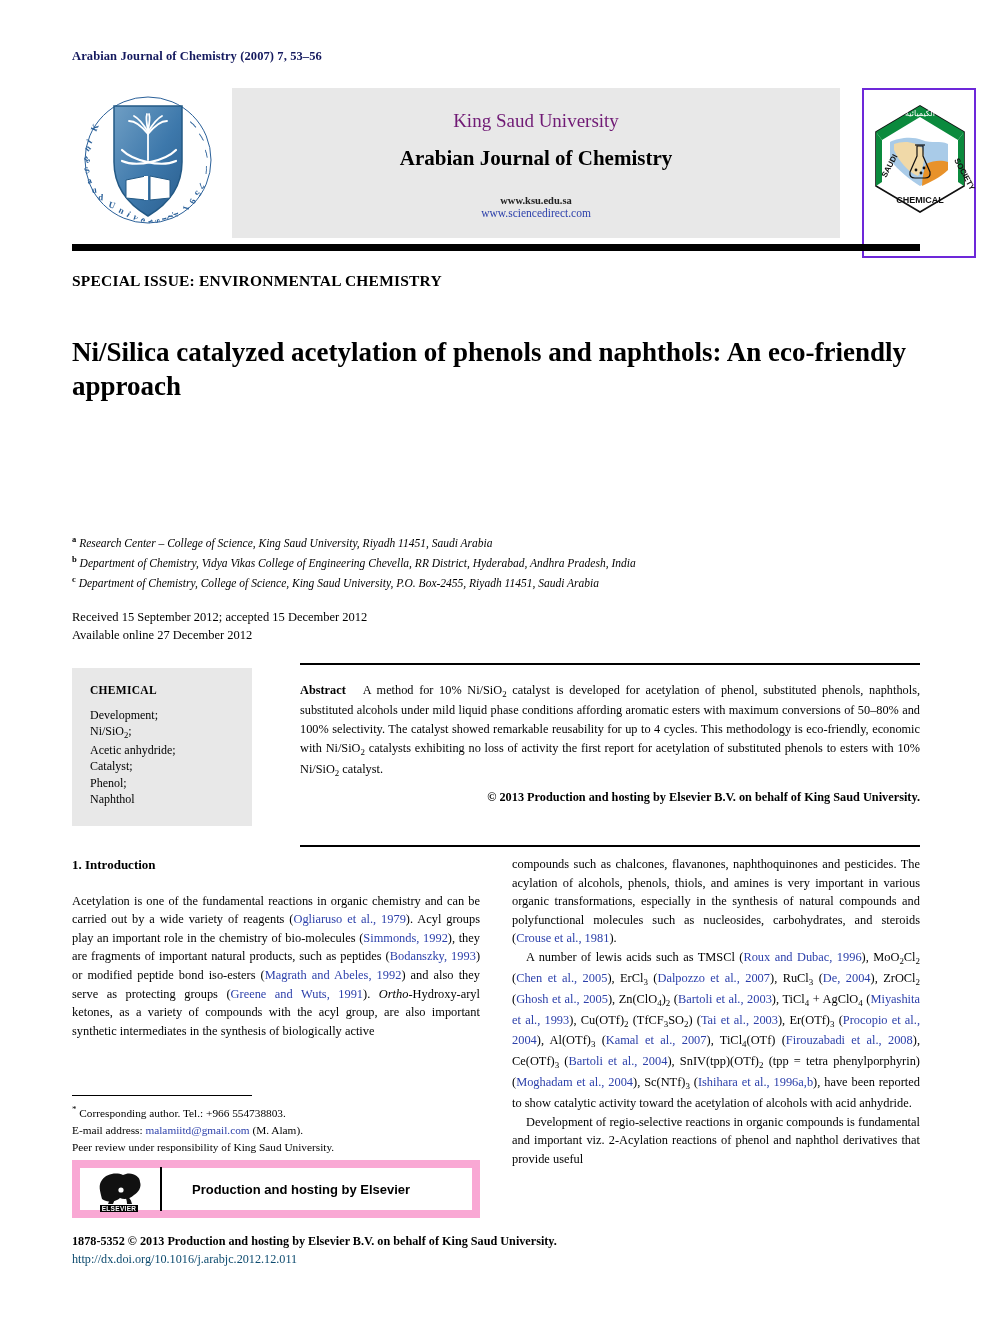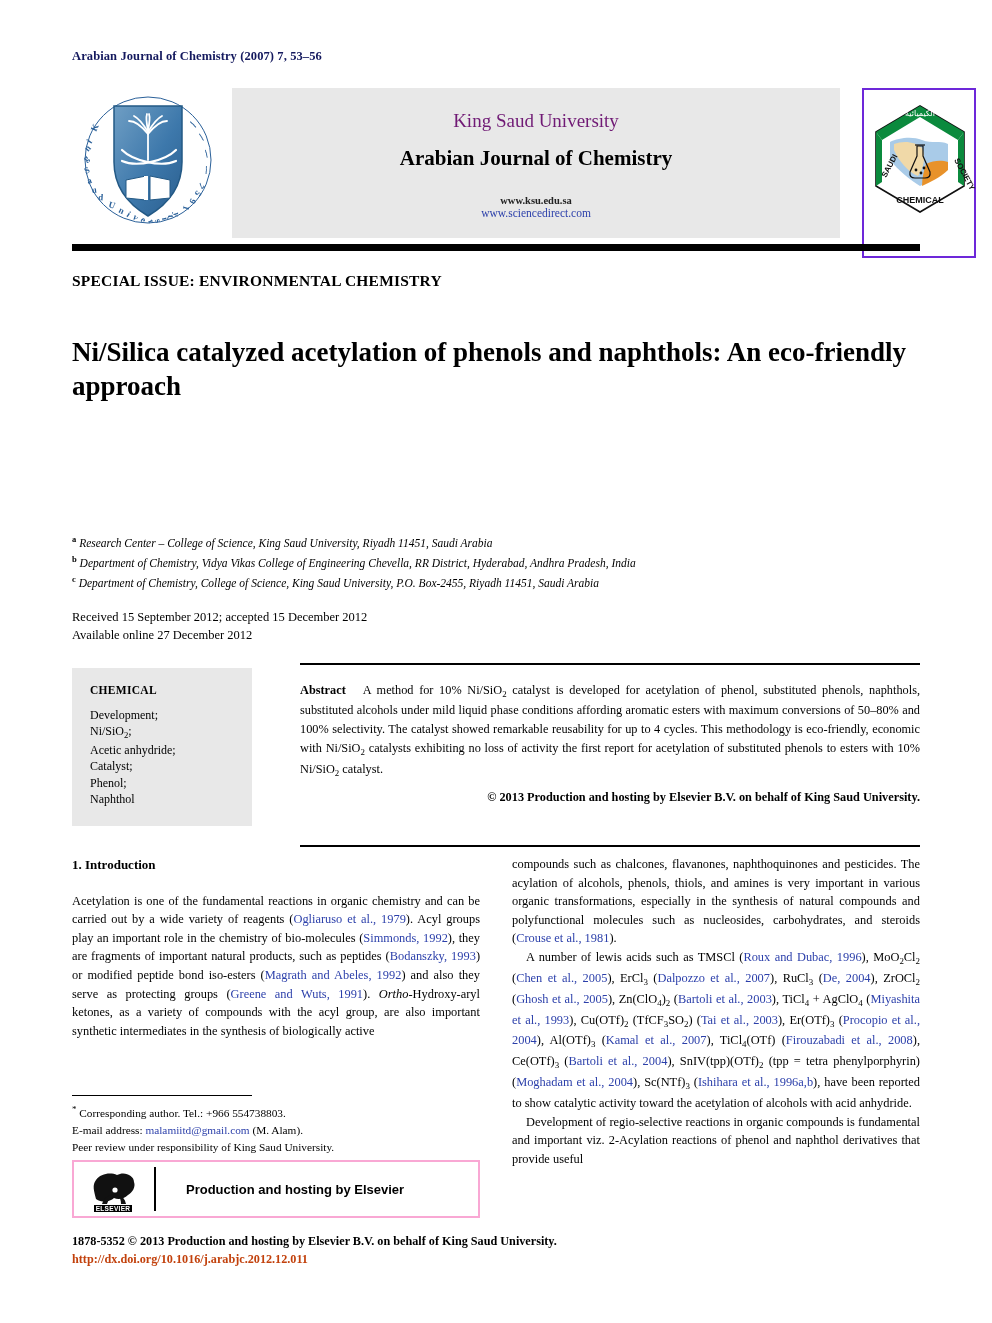--- a/index.html
+++ b/index.html
@@ -239,21 +239,21 @@
   .footnotes .star {
     vertical-align: super;
     font-size: 9px;
   }
   .mail { color: #2b3faa; }
 
   .elsevier-box {
     position: absolute;
     left: 72px; top: 1160px;
     width: 408px; height: 58px;
-    border: 2px solid #f9a8d4;
+    border: 8px solid #f9a8d4;
     box-sizing: border-box;
     display: flex;
     align-items: center;
   }
   .els-logo {
     width: 62px;
     height: 46px;
     margin-left: 8px;
     display: flex;
     flex-direction: column;
@@ -283,21 +283,21 @@
 
   
   .colophon {
     position: absolute;
     left: 72px; top: 1233px;
     width: 620px;
     font-size: 12.2px;
     line-height: 1.45;
     font-weight: bold;
   }
-  .doi { color: #c2410c; font-weight: bold; }
+  .doi { color: #0c4a6e; font-weight: normal; }
 </style>
 </head>
 <body>
 
 <div class="page">
 
   <div class="running-head">Arabian Journal of Chemistry (2007) 7, 53–56</div>
 
   <div class="masthead">
 

